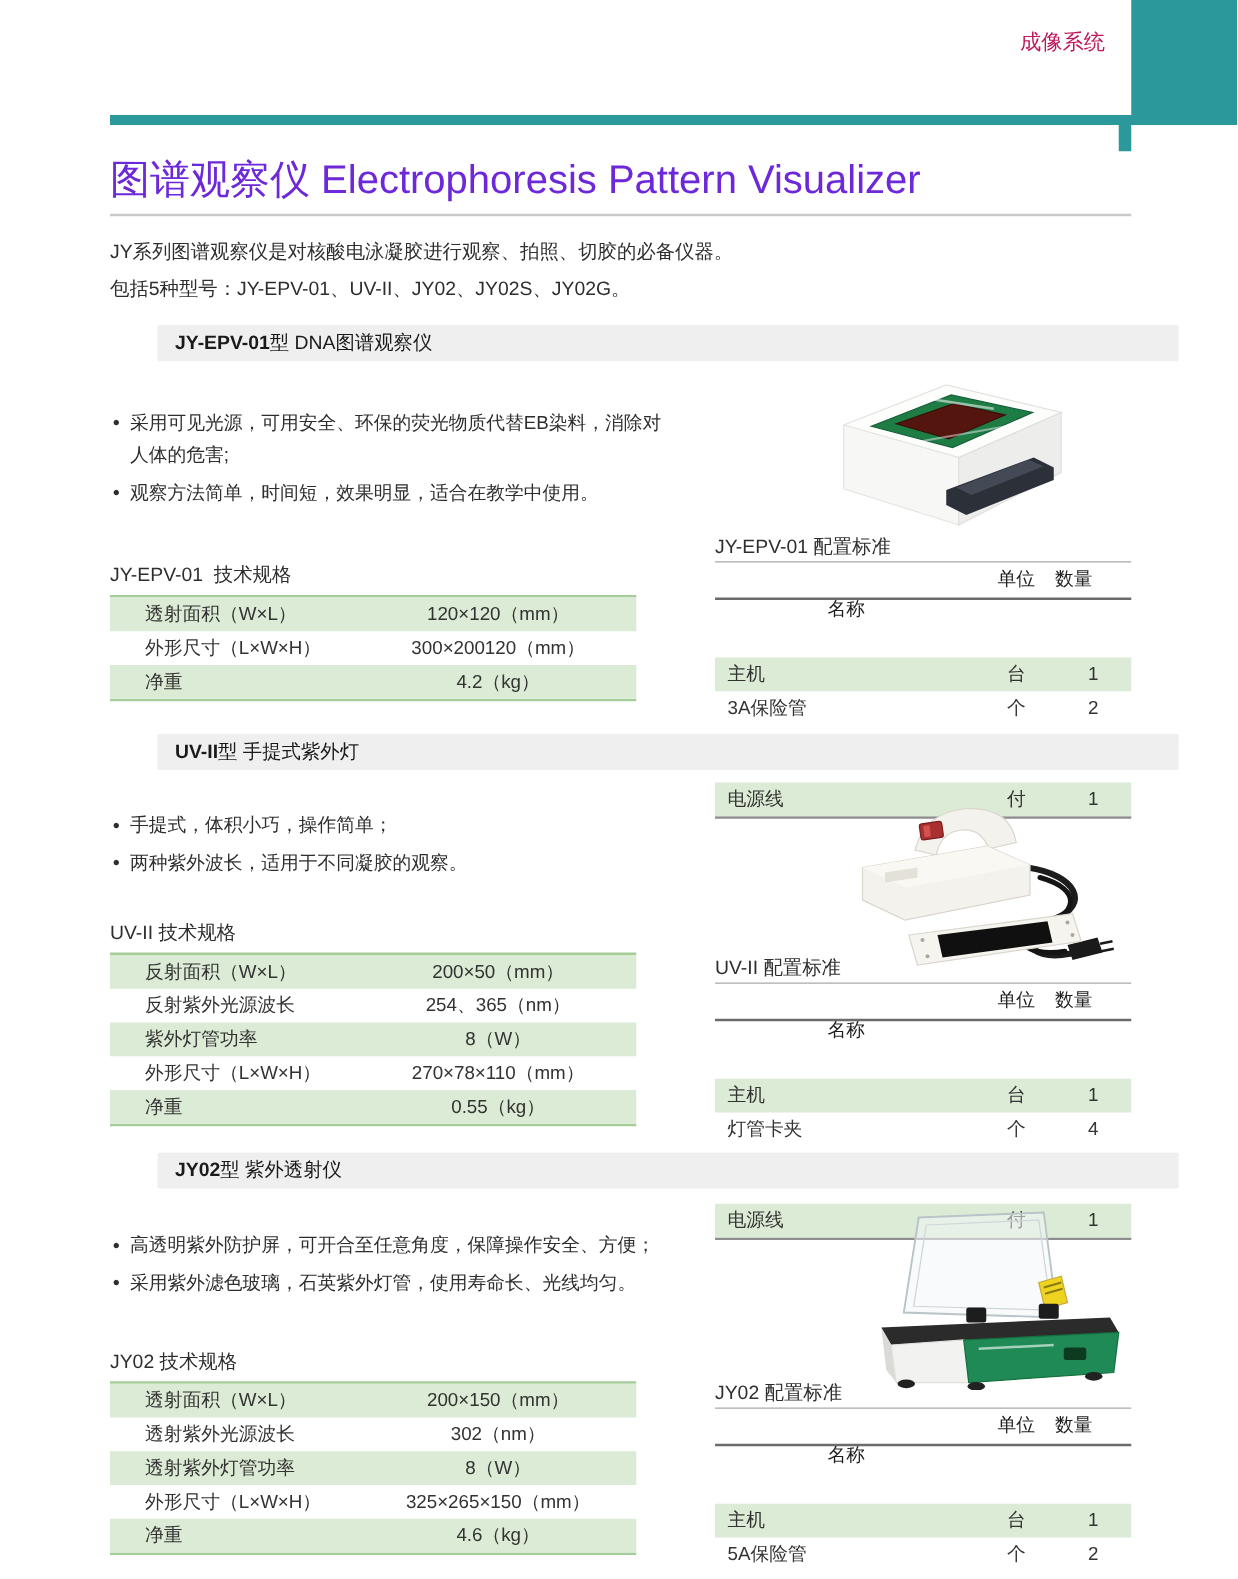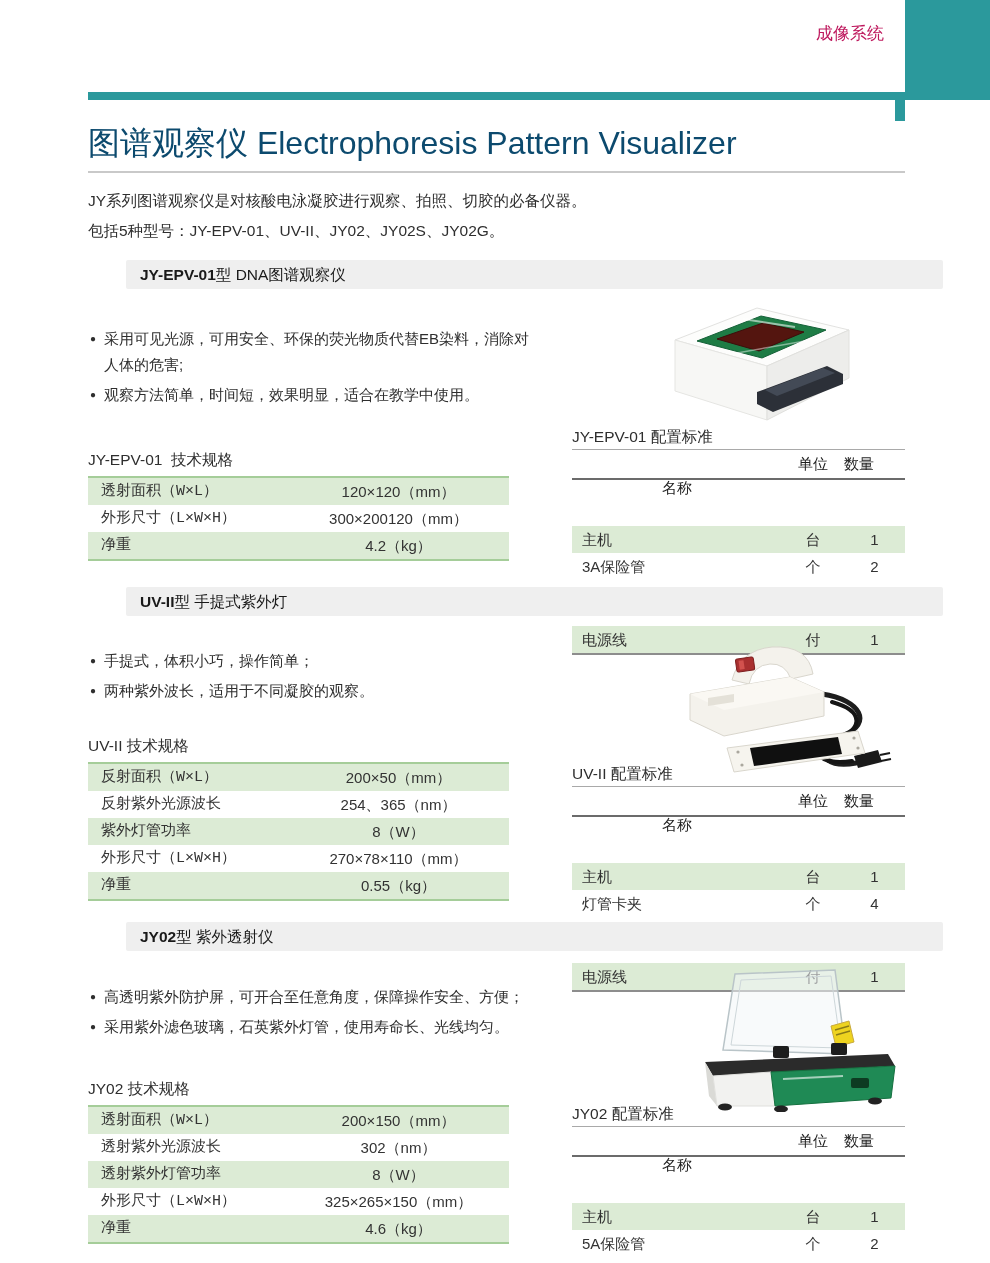--- a/index.html
+++ b/index.html
@@ -4,21 +4,21 @@
 <style>
   html,body{margin:0;padding:0;background:#fff;}
   .page{position:relative;width:990px;height:1263px;background:#ffffff;overflow:hidden;
         font-family:"Liberation Sans","DejaVu Sans",sans-serif;color:#333;}
 
   
   .corner-block{position:absolute;left:905px;top:0;width:85px;height:92px;background:#2b999c;}
   .corner-text{position:absolute;top:22px;right:106px;font-size:17px;color:#be185d;}
   .teal-bar{position:absolute;left:88px;top:92px;width:902px;height:8px;background:#2b999c;}
   .teal-stub{position:absolute;left:895px;top:100px;width:10px;height:21px;background:#2b999c;}
-  .page-title{position:absolute;left:88px;top:122px;font-size:32px;color:#0c4a6e;white-space:nowrap;}
+  .page-title{position:absolute;left:88px;top:122px;font-size:32px;color:#6d28d9;white-space:nowrap;}
   .title-rule{position:absolute;left:88px;top:171px;width:817px;height:2px;background:#c9c9c9;}
   .intro{position:absolute;left:88px;font-size:15.5px;color:#2e2e2e;white-space:nowrap;}
   #intro1{top:191px;} #intro2{top:221px;}
 
   
   .section-bar{position:absolute;left:88px;width:817px;height:29px;background:#efefef;border-radius:2px;
                font-size:15.5px;line-height:29px;padding-left:14px;box-sizing:border-box;color:#1a1a1a;margin-left:38px;}
   .section-bar b{font-weight:bold;}
   #bar1{top:260px;} #bar2{top:587px;} #bar3{top:922px;}
 
@@ -28,21 +28,21 @@
   .bullet .dot{font-size:10px;line-height:26px;margin-right:8px;flex:0 0 auto;}
   #bullets1{top:326px;width:440px;} #bullets2{top:648px;width:460px;} #bullets3{top:984px;width:475px;}
 
   
   .spec-title{position:absolute;left:88px;font-size:15.5px;color:#2e2e2e;white-space:pre;}
   #spec-title1{top:450px;} #spec-title2{top:736px;} #spec-title3{top:1079px;}
   .spec-table{position:absolute;left:88px;width:421px;border-top:2px solid #a5cd99;border-bottom:2px solid #a5cd99;font-size:15px;}
   #spec1{top:476px;} #spec2{top:762px;} #spec3{top:1105px;}
   .spec-row{display:flex;height:27px;line-height:27px;}
   .spec-row.alt{background:#dcebd5;}
-  .spec-label{width:200px;padding-left:13px;box-sizing:border-box;white-space:nowrap;font-family:Liberation Mono, monospace;}
+  .spec-label{width:200px;padding-left:28px;box-sizing:border-box;white-space:nowrap;}
   .spec-value{flex:1;text-align:center;white-space:nowrap;}
 
   
   .config-title{position:absolute;left:572px;font-size:15.5px;color:#2e2e2e;}
   #config-title1{top:427px;} #config-title2{top:764px;} #config-title3{top:1104px;}
   .config-table{position:absolute;left:572px;width:333px;border-top:1px solid #a9a9a9;border-bottom:2px solid #8d8d8d;font-size:15px;}
   #config1{top:449px;} #config2{top:786px;} #config3{top:1126px;}
   .config-header{display:flex;height:28px;line-height:28px;border-bottom:2px solid #6b6b6b;color:#1d1d1d;}
   .ch-name{width:210px;text-align:center;margin-top:24px;}
   .ch-unit{width:62px;text-align:center;}

